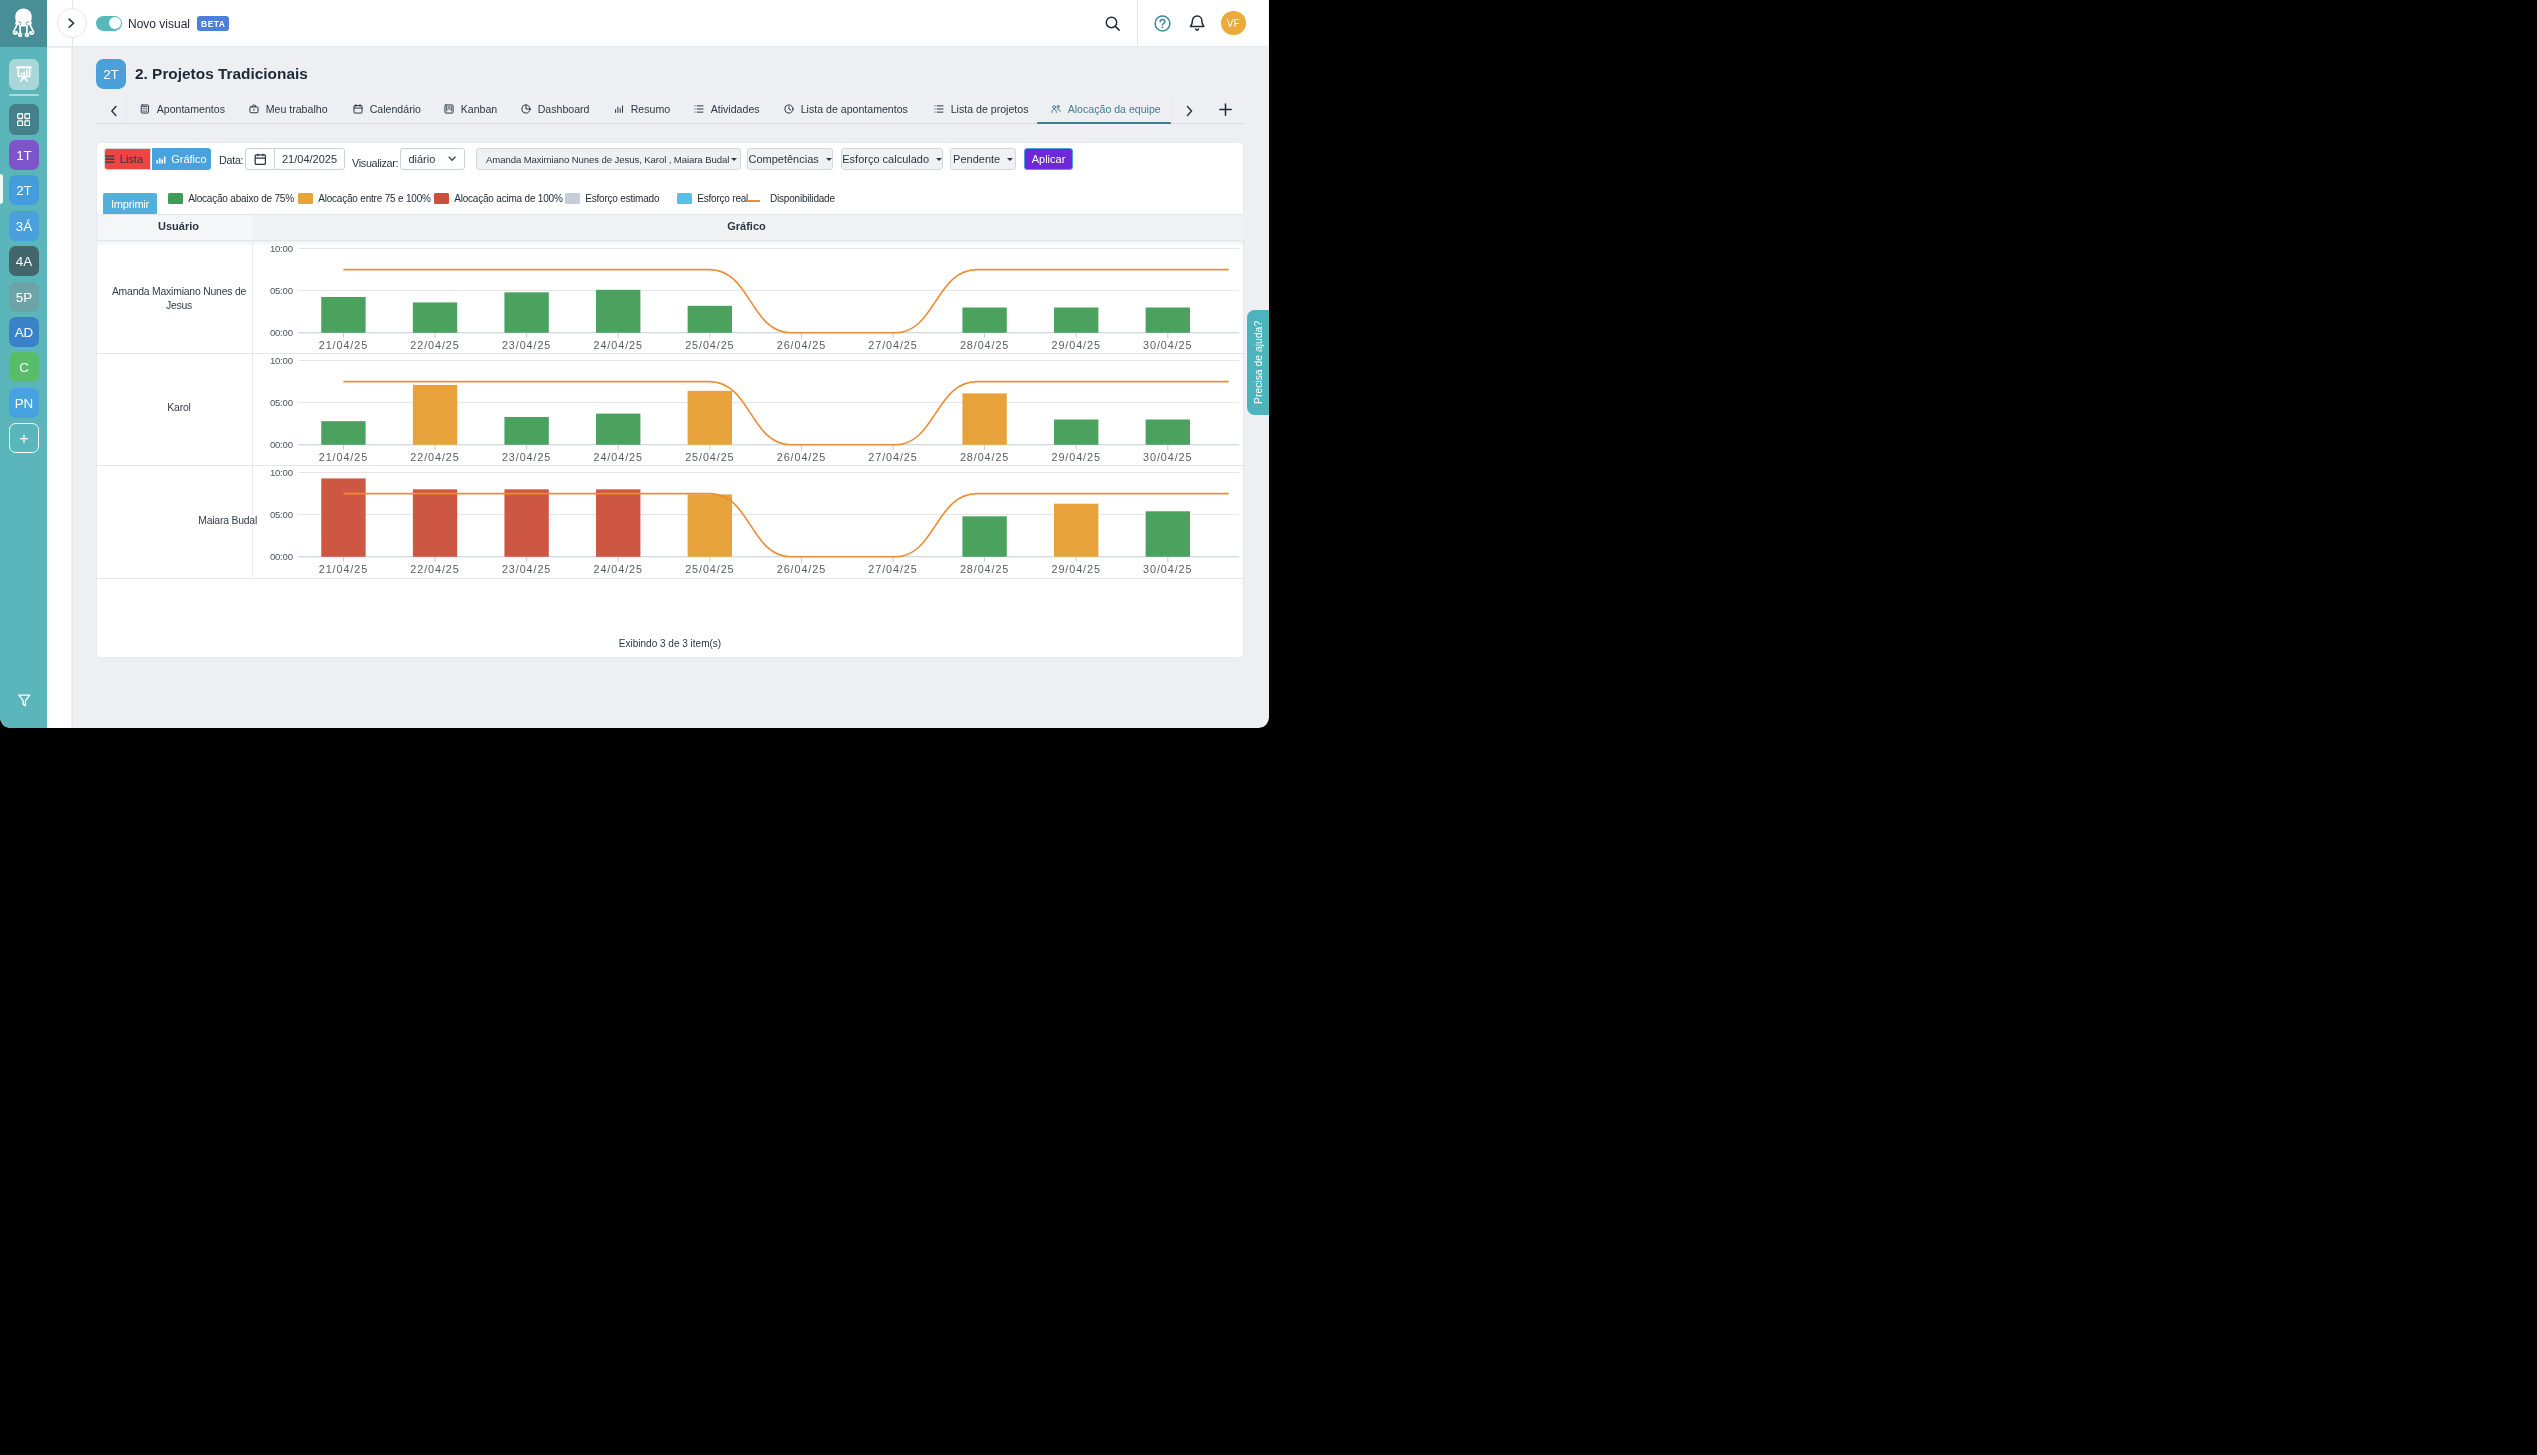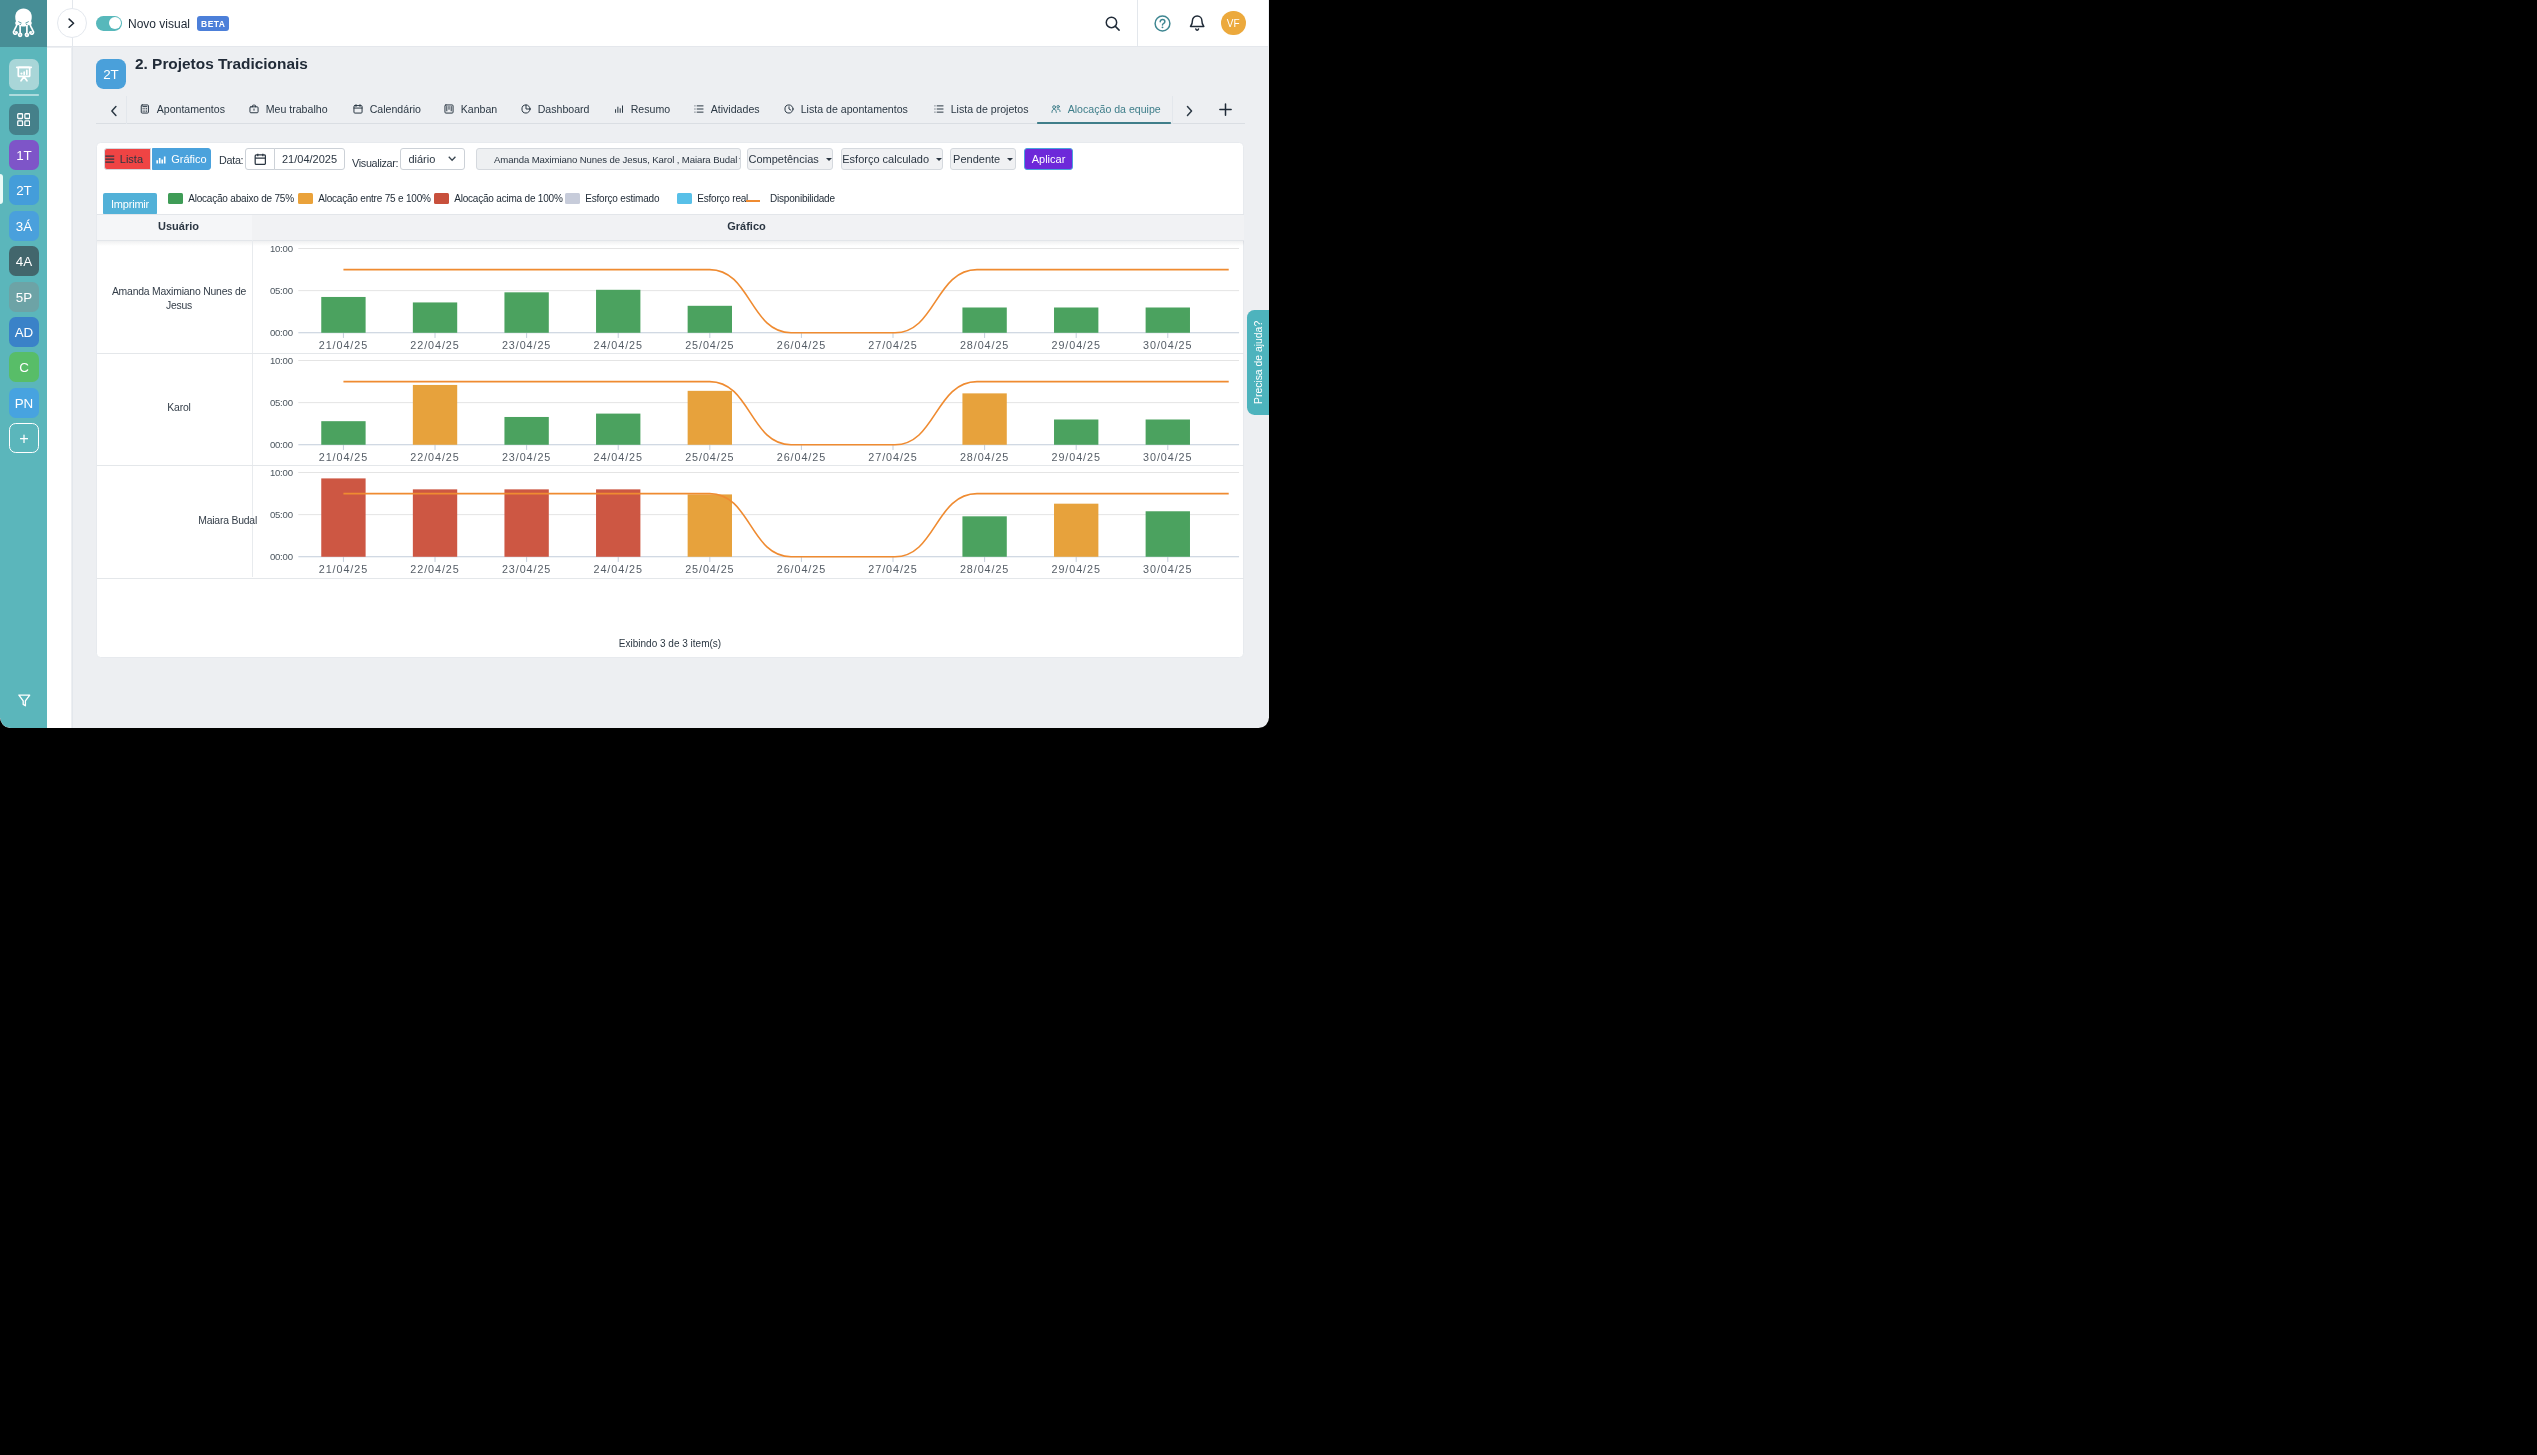--- a/index.html
+++ b/index.html
@@ -92,21 +92,21 @@
       <path d="M8.4 9 C8.4 7.2 9.8 6.1 11.5 6.1 C13.3 6.1 14.7 7.3 14.7 9 C14.7 10.6 13.5 11.2 12.3 11.9 C11.7 12.2 11.5 12.6 11.5 13.5" stroke="#3e8691" stroke-width="2" stroke-linecap="round"></path>
       <circle cx="11.5" cy="16.7" r="1.3" fill="#3e8691"></circle>
     </svg>
 <svg class="abs" style="left:1189px;top:14px" width="16.3" height="18" viewBox="0 0 22 24" fill="none" stroke="#1f2a37" stroke-width="2" stroke-linecap="round" stroke-linejoin="round">
  <path d="M11 2.5 C7 2.5 4.6 5.5 4.6 9 C4.6 13.8 2.8 15.4 2 16.6 L20 16.6 C19.2 15.4 17.4 13.8 17.4 9 C17.4 5.5 15 2.5 11 2.5 Z"></path>
  <path d="M9.2 20 C9.6 21.2 10.2 21.7 11 21.7 C11.8 21.7 12.4 21.2 12.8 20"></path>
 </svg>
 <div class="abs" style="left:1221px;top:10.8px;width:24.5px;height:24.5px;background:#eca93c;border-radius:50%;color:#fff;font-size:10px;display:flex;align-items:center;justify-content:center">VF</div>
 
 <div class="abs" style="left:96px;top:59px;width:30px;height:30px;background:#4aa0da;border-radius:7.4px;color:#fff;font-size:13.4px;display:flex;align-items:center;justify-content:center">2T</div>
-<div class="abs" style="left:135px;top:55px;font-size:15.4px;font-weight:bold;color:#212b38">2. Projetos Tradicionais</div>
+<div class="abs" style="left:135px;top:65px;font-size:15.4px;font-weight:bold;color:#212b38">2. Projetos Tradicionais</div>
 <div class="abs" style="left:96px;top:123px;width:1149px;height:0.7px;background:#dadee3"></div>
 <div class="abs" style="left:1037px;top:122px;width:134px;height:2.2px;background:#3f7e8a;border-radius:0.7px"></div>
 <svg class="abs" style="left:110px;top:105px" width="7.4" height="12" viewBox="0 0 10 16" fill="none" stroke="#2b3844" stroke-width="2" stroke-linecap="round" stroke-linejoin="round">
       <path d="M8 2 L2.5 8 L8 14"></path>
     </svg>
 <div class="vline" style="left:126px;top:96px;height:27.5px"></div>
 <div class="vline" style="left:1172px;top:96px;height:27.5px"></div>
 <svg class="abs" style="left:1186px;top:105px" width="7.4" height="12" viewBox="0 0 10 16" fill="none" stroke="#2b3844" stroke-width="2" stroke-linecap="round" stroke-linejoin="round">
       <path d="M2 2 L7.5 8 L2 14"></path>
     </svg>
@@ -198,21 +198,21 @@
         <rect x="1.5" y="2.5" width="13" height="12" rx="1.5"></rect>
         <path d="M4.8 1 L4.8 4 M11.2 1 L11.2 4 M1.5 6.5 L14.5 6.5"></path>
       </svg>
     </div>
 <div class="ctl" style="left:274px;width:71px;background:#fff;border:0.7px solid #ccd1d7;border-radius:0 3px 3px 0;justify-content:center">21/04/2025</div>
 <div class="ctl" style="left:352px;top:157px;height:12px;font-size:10.8px;letter-spacing:-0.3px">Visualizar:</div>
 <div class="ctl" style="left:400px;width:65px;background:#fff;border:0.7px solid #ccd1d7;border-radius:3px;padding:0 7.4px">diário
  <svg style="margin-left:auto" width="8.2" height="5.2" viewBox="0 0 11 7" fill="none" stroke="#3a4650" stroke-width="1.7">
         <path d="M1 1 L5.5 5.7 L10 1"></path>
       </svg></div>
-<div class="ctl" style="left:476px;width:265px;background:#eef0f2;border:0.7px solid #d5d9de;border-radius:3px;padding:0 17px;font-size:9.6px;letter-spacing:-0.1px;white-space:nowrap;overflow:hidden">Amanda Maximiano Nunes de Jesus, Karol , Maiara Budal<span class="caret"></span></div>
+<div class="ctl" style="left:476px;width:265px;background:#eef0f2;border:0.7px solid #d5d9de;border-radius:3px;padding:0 9px;font-size:9.6px;letter-spacing:-0.1px;white-space:nowrap;overflow:hidden">Amanda Maximiano Nunes de Jesus, Karol , Maiara Budal<span class="caret"></span></div>
 <div class="ctl btn" style="left:747px;width:86px">Competências<span class="caret"></span></div>
 <div class="ctl btn" style="left:841px;width:102px">Esforço calculado<span class="caret"></span></div>
 <div class="ctl btn" style="left:950px;width:66px">Pendente<span class="caret"></span></div>
 <div class="ctl" style="left:1024px;width:49px;background:#6d28d9;border:0.7px solid #4aa2dc;border-radius:3px;color:#fff;justify-content:center">Aplicar</div>
 <div class="leg" style="left:103px;top:193px !important;width:54px;height:22px;background:#52b1d8;border-radius:2px;color:#fff;font-size:11px;justify-content:center">Imprimir</div>
 <div class="leg" style="left:168px"><span class="sq" style="background:#3f9c57"></span>Alocação abaixo de 75%</div>
 <div class="leg" style="left:298px"><span class="sq" style="background:#eaa23a"></span>Alocação entre 75 e 100%</div>
 <div class="leg" style="left:434px"><span class="sq" style="background:#c8503c"></span>Alocação acima de 100%</div>
 <div class="leg" style="left:565px"><span class="sq" style="background:#c7ccda"></span>Esforço estimado</div>
 <div class="leg" style="left:677px"><span class="sq" style="background:#58c0e8"></span>Esforço real</div>

